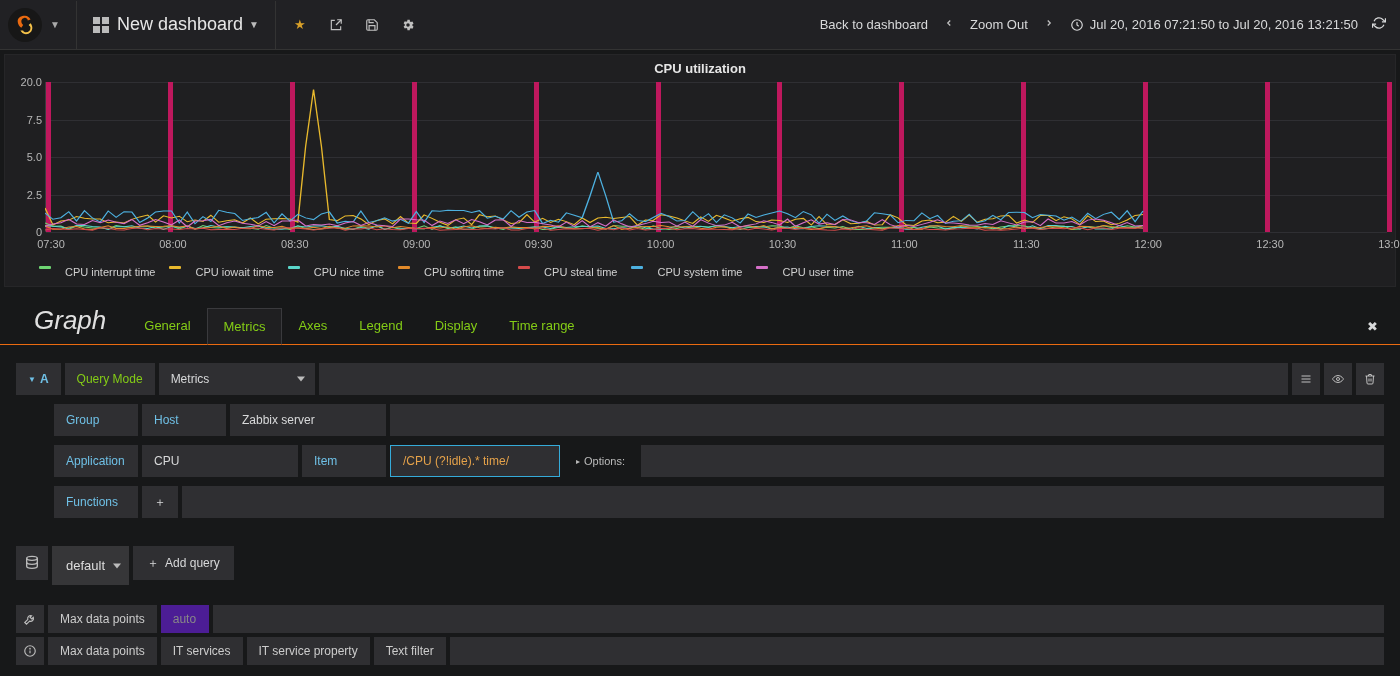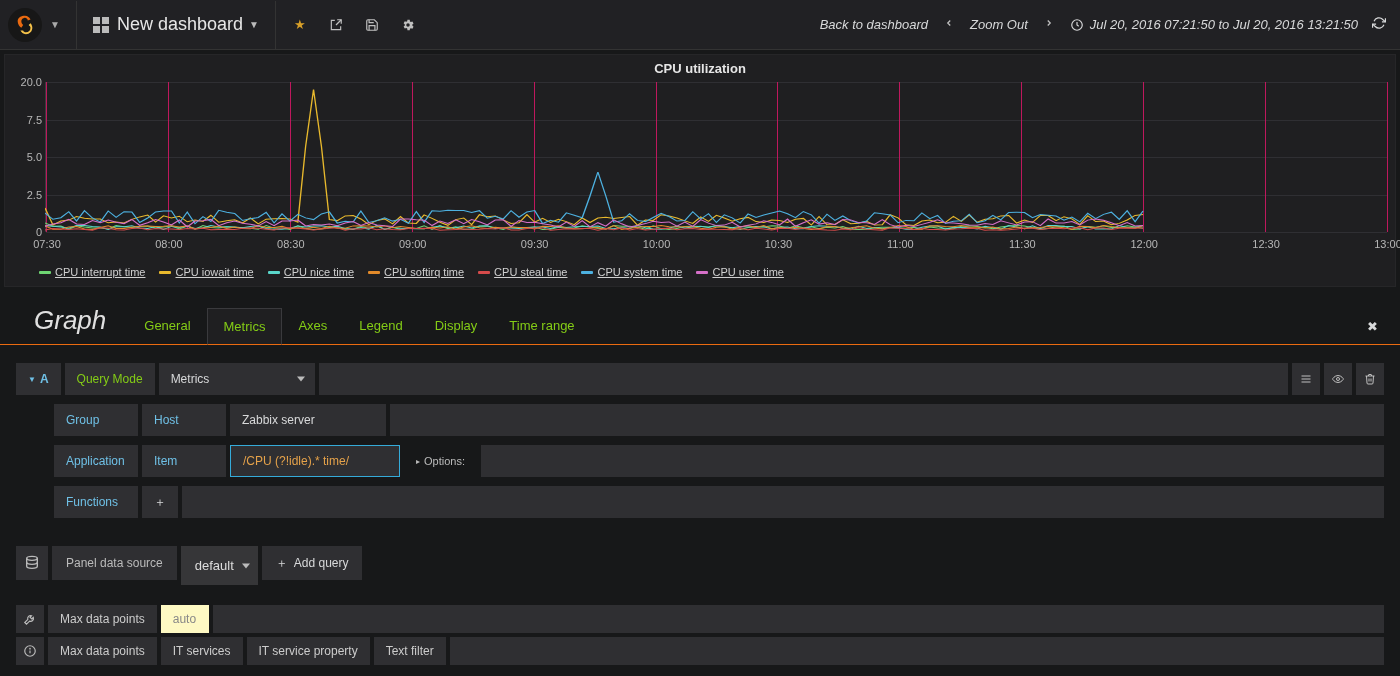--- a/index.html
+++ b/index.html
@@ -10,37 +10,37 @@
   .logo-caret { color:#aaa; margin-right:10px; font-size:10px;}
   .divider { width:1px; height:48px; background:#333; margin: 0 6px; }
   .dash-title-wrap { display:flex; align-items:center; padding:0 10px; height:34px;}
   .dash-grid-icon { width:16px; height:16px; margin-right:8px; display:grid; grid-template-columns:1fr 1fr; grid-template-rows:1fr 1fr; gap:2px;}
   .dash-grid-icon span{ background:#bbb;}
   .dash-title { font-size:18px; color:#e6e6e6; }
   .dash-title-caret { font-size:10px; margin-left:6px; color:#bbb;}
   .top-icon-btn { width:36px; height:34px; display:flex; align-items:center; justify-content:center; color:#c0c0c0; cursor:pointer; }
   .top-icon-btn.star { color:#d8a029;}
   .topbar-spacer { flex:1; }
-  .topbar-right { display:flex; align-items:center; gap:8px;font-style:italic; }
+  .topbar-right { display:flex; align-items:center; gap:8px; }
   .link { color:#d8d9da; font-size:13px; cursor:pointer; }
   .chev { width:26px; text-align:center; cursor:pointer;}
   .timerange { display:flex; align-items:center; gap:6px; cursor:pointer;}
   .refresh-btn { width:26px; text-align:center; cursor:pointer;}
 
   .panel { margin:4px; border:1px solid #262628; background:#1f1f21; padding:0 2px 4px 2px;}
   .panel-title { text-align:center; font-weight:bold; font-size:13px; padding:6px 0; color:#e6e6e6;}
   .chart-wrap { position:relative; height:180px;}
   .chart-grid { position:absolute; left:38px; right:6px; top:0; bottom:30px; border-left:1px solid #3b3b3f;}
   .chart-row { position:absolute; left:0; right:0; border-top:1px solid #2f2f33; }
   .y-label { position:absolute; left:-32px; top:-7px; font-size:11px; color:#b7b7b7; width:28px; text-align:right;}
-  .x-col { position:absolute; top:0; bottom:0; border-left:1px solid #be185d;}
+  .x-col { position:absolute; top:0; bottom:0; border-left:5px solid #be185d;}
   .x-label { position:absolute; bottom:-18px; transform:translateX(-50%); font-size:11px; color:#b7b7b7;}
   svg.plot { position:absolute; left:38px; right:6px; top:0; bottom:30px; width:calc(100% - 44px); height:calc(100% - 30px);}
   .legend { display:flex; flex-wrap:wrap; gap:14px; padding:4px 2px 4px 32px; font-size:11px; color:#d0d0d0;}
-  .legend-item { display:flex; align-items:center; gap:4px;text-decoration:underline;}
+  .legend-item { display:flex; align-items:flex-start; gap:14px;}
   .legend-line { width:12px; height:3px; border-radius:1px;}
 
   .editor { padding: 14px 0 0 0; }
   .editor-header { display:flex; align-items:flex-end; border-bottom:1px solid #ea6a10; padding:0 12px;}
   .editor-title { font-size:26px; font-style:italic; color:#e0e0e0; padding:0 22px 8px 22px;}
   .tab { padding:10px 16px; font-size:13px; color:#84cc16; cursor:pointer;}
   .tab.active { background:#1f1f21; border:1px solid #3a3a3d; border-bottom:1px solid #ea6a10; margin-bottom:-1px;}
   .editor-close { margin-left:auto; padding:10px; cursor:pointer; color:#d8d9da;}
 
   .query-rows { padding:18px 16px 10px 16px; }
@@ -69,21 +69,21 @@
   .datasource-row .labelbox { height:34px; background:#2f2f32; display:flex; align-items:center; padding:0 14px; font-size:12px; color:#bbb;}
   .datasource-row .selectbox { height:39px; background:#363638; display:flex; align-items:center; padding:0 24px 0 14px; font-size:13px; color:#ddd; position:relative; cursor:pointer;justify-content:center;}
   .datasource-row .selectbox::after { content:""; position:absolute; right:8px; top:50%; width:0; height:0; border-left:4px solid transparent; border-right:4px solid transparent; border-top:5px solid #bbb; transform:translateY(-50%);}
   .datasource-row .addquery { height:34px; background:#2f2f32; display:flex; align-items:center; padding:0 14px; font-size:12px; cursor:pointer; gap:6px;}
 
   .bottom-rows { padding:10px 16px;}
   .brow { display:flex; gap:4px; align-items:stretch; margin-bottom:4px;}
   .bcell { background:#2f2f32; height:28px; display:flex; align-items:center; padding:0 12px; font-size:12px; color:#ccc;}
   .bcell.stretch { flex:1;}
   .bcell.icon { width:28px; padding:0; justify-content:center;}
-  .bcell.input { background:#fef9c3; color:#888;}
+  .bcell.input { background:#4c1d95; color:#888;}
 </style>
 </head>
 <body>
 
 <div class="topbar">
   <div class="logo">
     <svg viewBox="0 0 24 24">
         <path fill="#ea6a10" d="M12 2c3 0 5 2 6 4l-3 1c0-2-2-3-3-3s-4 1-4 4c0 2 1 3 2 4l-2 3c-2-1-4-4-4-7 0-4 4-6 8-6z"></path>
         <path fill="#f6c34a" d="M7 18c1 2 3 4 6 4 4 0 7-3 7-7 0-2-1-4-2-5l-2 2c1 1 2 2 2 3 0 3-2 5-5 5-1 0-3-1-3-2z"></path>
       </svg>
@@ -307,20 +307,23 @@
       <div class="cell label">Group</div>
       <div class="cell label" style="min-width:84px">Host</div>
       <div class="cell input">
           <span>Zabbix server</span>
         </div>
       <div class="cell stretch"></div>
     </div>
 
     <div class="row mt indent">
       <div class="cell label">Application</div>
+      <div class="cell input">
+          <span>CPU</span>
+        </div>
       <div class="cell label" style="min-width:84px">Item</div>
       <div class="cell item-input">
           <span>/CPU (?!idle).* time/</span>
         </div>
       <div class="cell options">
           <span class="caret">▸</span>
           <span>Options:</span>
         </div>
       <div class="cell stretch"></div>
     </div>
@@ -333,21 +336,20 @@
   </div>
 
   <div class="datasource-row">
     <div class="iconbox">
       <svg width="16" height="16" viewBox="0 0 24 24" fill="none" stroke="#bbb" stroke-width="2">
           <ellipse cx="12" cy="5" rx="8" ry="3"></ellipse>
           <path d="M4 5v6c0 1.7 3.6 3 8 3s8-1.3 8-3V5"></path>
           <path d="M4 11v6c0 1.7 3.6 3 8 3s8-1.3 8-3v-6"></path>
         </svg>
     </div>
-    <div class="labelbox">Panel data source</div>
     <div class="selectbox">
         <span>default</span>
       </div>
     <div class="addquery">
         <span>＋</span>
         <span>Add query</span>
       </div>
   </div>
 
   <div class="bottom-rows">

